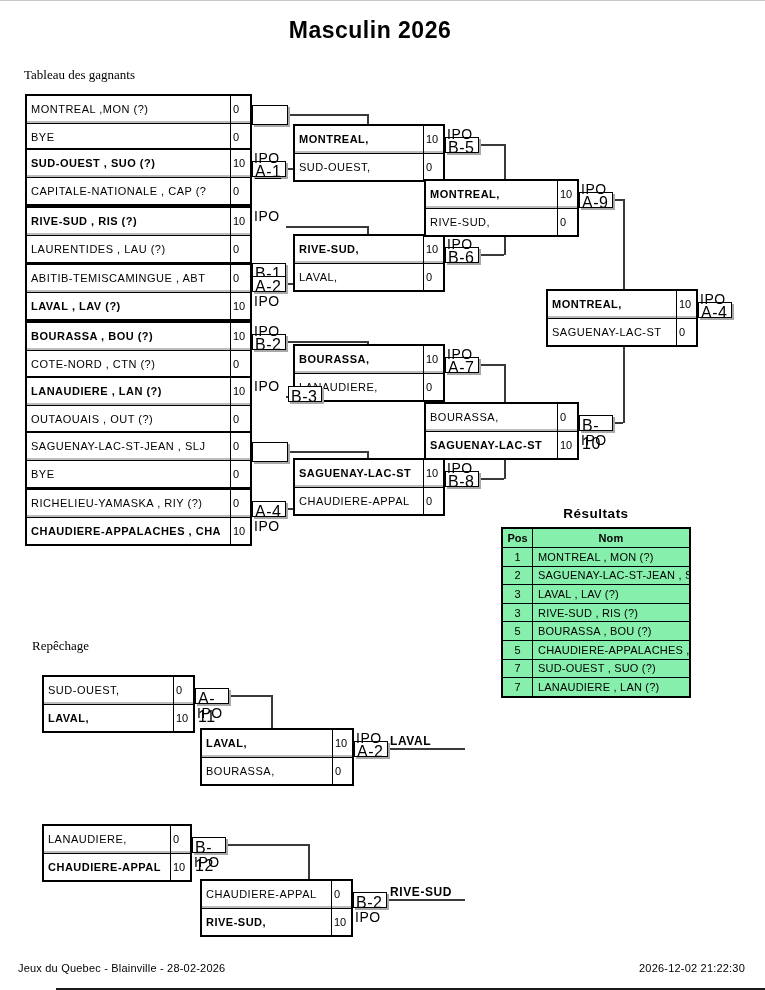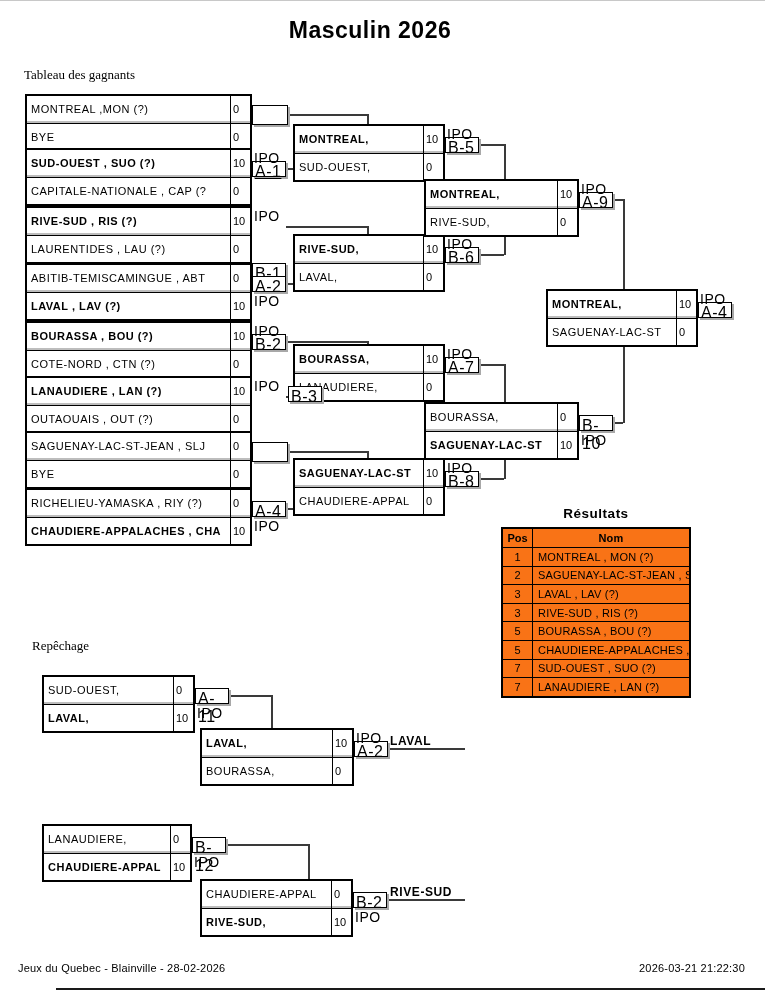--- a/index.html
+++ b/index.html
@@ -45,21 +45,21 @@
   }
   .ipo{position:absolute;z-index:4;font-size:14px;letter-spacing:0.5px;}
   .line{position:absolute;background:#3a3a3a;z-index:1;}
   
   .winner-name{position:absolute;font-size:12px;font-weight:bold;letter-spacing:0.6px;z-index:3;}
   .winner-underline{position:absolute;height:2px;background:#3a3a3a;z-index:2;}
   
   #results-title{left:501px;top:505px;width:190px;text-align:center;font-size:13.5px;font-weight:bold;letter-spacing:0.5px;}
   #results-table{
     left:501px;top:526px;width:190px;box-sizing:border-box;
-    border:2px solid #000;background:#f97316;z-index:2;
+    border:2px solid #000;background:#86efac;z-index:2;
   }
   .r-row{display:flex;height:17.6px;border-top:1px solid #000;align-items:center;overflow:hidden;}
   .r-row.header{border-top:none;height:18px;font-weight:bold;}
   .r-pos{width:30px;box-sizing:border-box;border-right:1px solid #000;align-self:stretch;
          display:flex;align-items:center;justify-content:center;font-size:11px;}
   .r-nom{flex:1;padding-left:5px;font-size:11px;letter-spacing:0.2px;white-space:nowrap;overflow:hidden;}
   .r-row.header .r-nom{text-align:center;padding-left:0;display:flex;justify-content:center;}
   .footer-text{font-size:11px;letter-spacing:0.2px;}
   #page-bottom-edge{left:56px;right:0;bottom:0;height:3px;background:#1a1a1a;}
 </style>
@@ -368,15 +368,15 @@
         <div class="r-nom">SUD-OUEST , SUO (?)</div>
       </div>
       <div class="r-row">
         <div class="r-pos">7</div>
         <div class="r-nom">LANAUDIERE , LAN (?)</div>
       </div>
     </div>
 </div>
 
 <div class="abs footer-text" style="left:18px;top:961px">Jeux du Quebec - Blainville - 28-02-2026</div>
-<div class="abs footer-text" style="right:20px;top:961px">2026-03-21 21:22:30</div>
+<div class="abs footer-text" style="right:20px;top:961px">2026-12-02 21:22:30</div>
 
 <div id="page-bottom-edge" class="abs"></div>
 
 </body></html>

